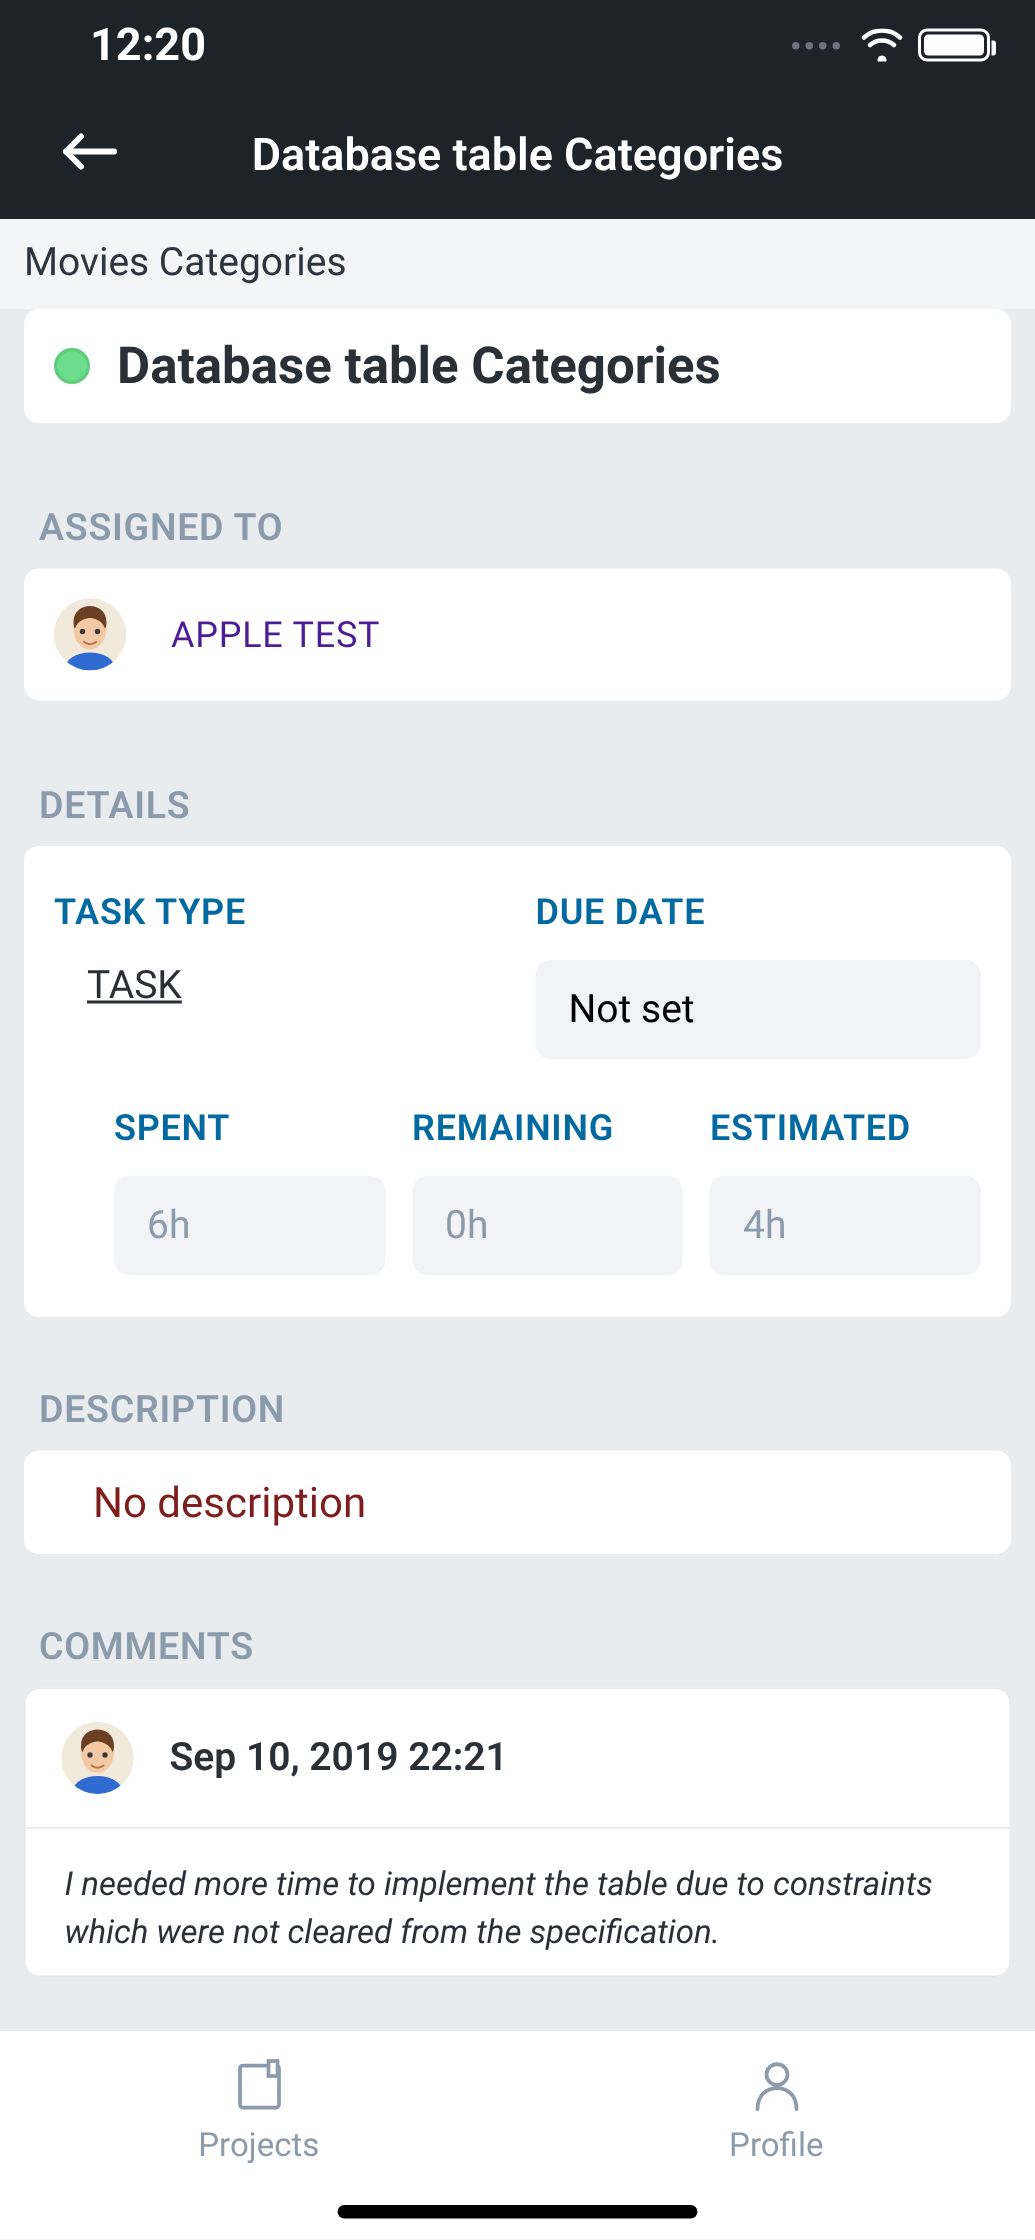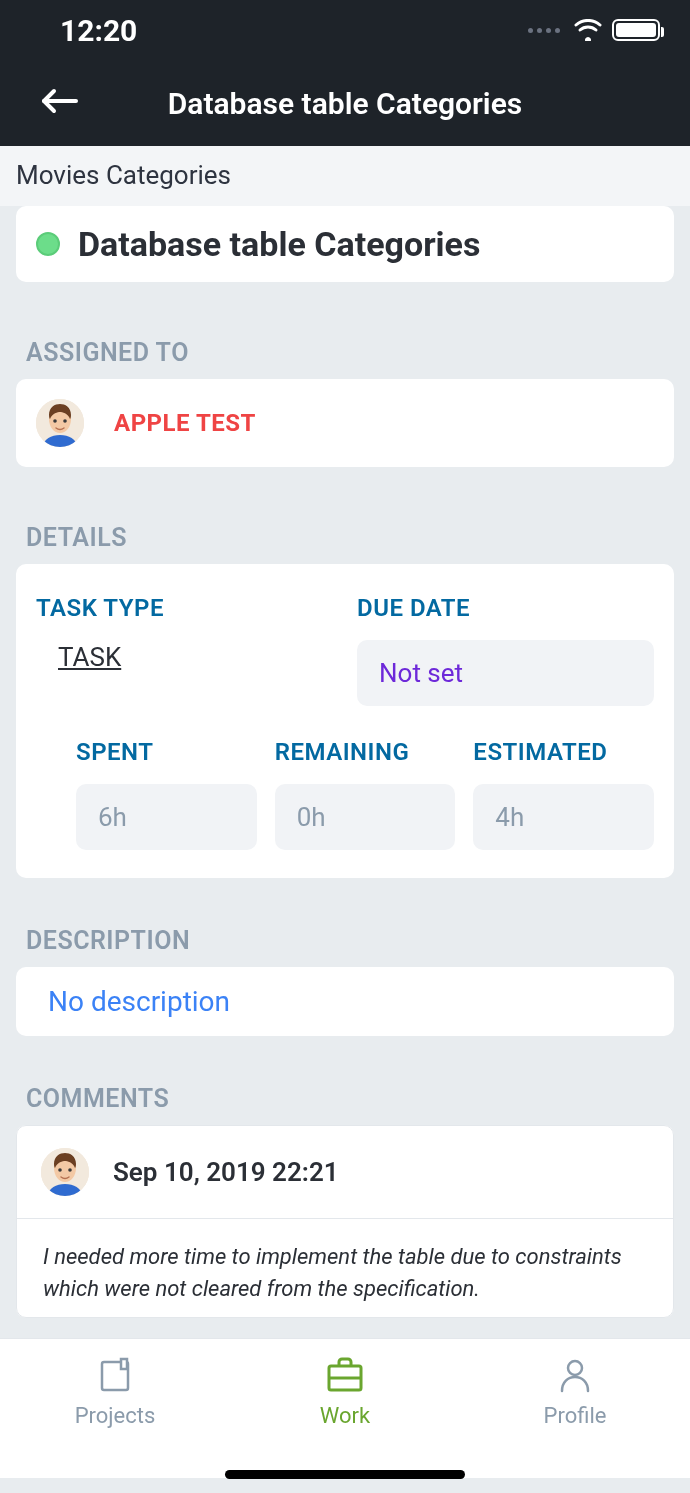--- a/index.html
+++ b/index.html
@@ -99,21 +99,21 @@
     display: flex;
     align-items: center;
     gap: 30px;
   }
   .avatar {
     width: 48px; height: 48px; border-radius: 50%; overflow: hidden;
     background: #f0e5d8;
   }
   .avatar svg { display: block; }
   .assignee-name {
-    font-size: 24px; font-weight: 700; letter-spacing: 0.5px; color: #ef4444;
+    font-size: 24px; font-weight: 400; letter-spacing: 0.5px; color: #4c1d95;
     text-transform: uppercase;
   }
 
   
   .details-card {
     margin: 0 16px;
     background: #fff;
     border-radius: 10px;
     padding: 30px 20px 28px;
   }
@@ -127,34 +127,34 @@
     margin-bottom: 18px;
   }
   .field-value-plain {
     font-size: 26px; color: #2b2f36; padding-left: 22px; padding-top: 2px; text-decoration: underline;
   }
   .field-input {
     background: #f1f3f6;
     border-radius: 10px;
     padding: 18px 22px;
     font-size: 26px;
-    color: #6d28d9;
+    color: #000000;
   }
   .field-input.muted { color: #8b9bab; }
   .time-row { display: flex; gap: 18px; margin-left: 40px; }
   .time-col { flex: 1; }
 
   
   .desc-card {
     margin: 0 16px;
     background: #fff;
     border-radius: 10px;
-    padding: 18px 32px;
+    padding: 18px 46px;
     font-size: 28px;
-    color: #3b82f6;
+    color: #7f1d1d;
   }
 
   
   .comments-card {
     margin: 0 16px;
     background: #fff;
     border-radius: 10px;
   }
   .comment {
     border: 1px solid #e3e7eb;
@@ -172,21 +172,21 @@
   .comment-body {
     padding: 22px 26px 12px;
     font-size: 22px;
     color: #2b2f36;
     line-height: 1.45;
     font-style: italic;
   }
 
   
   .tab-bar {
-    position: absolute; left: 0; right: 0; bottom: 15px;
+    position: absolute; left: 0; right: 0; bottom: 0;
     height: 140px;
     background: #fff;
     border-top: 1px solid #e3e7eb;
     display: flex;
   }
   .tab {
     flex: 1; display: flex; flex-direction: column; align-items: center; justify-content: flex-start;
     padding-top: 14px;
     gap: 6px;
     cursor: pointer;
@@ -315,30 +315,20 @@
 <div class="tab-bar">
   <div class="tab">
     <div class="tab-icon">
       <svg width="40" height="40" viewBox="0 0 40 40">
         <rect x="7" y="7" width="26" height="28" rx="2" fill="none" stroke="#8b9bab" stroke-width="2.5"></rect>
         <rect x="26" y="4" width="6" height="10" fill="#ffffff" stroke="#8b9bab" stroke-width="2.5"></rect>
       </svg>
     </div>
     <div class="tab-label">Projects</div>
   </div>
-  <div class="tab active">
-    <div class="tab-icon">
-      <svg width="42" height="40" viewBox="0 0 42 40">
-        <rect x="5" y="11" width="32" height="24" rx="2" fill="none" stroke="#6aa62f" stroke-width="3"></rect>
-        <line x1="5" y1="23" x2="37" y2="23" stroke="#6aa62f" stroke-width="3"></line>
-        <path d="M15 11 v-4 a3 3 0 0 1 3 -3 h6 a3 3 0 0 1 3 3 v4" fill="none" stroke="#6aa62f" stroke-width="3"></path>
-      </svg>
-    </div>
-    <div class="tab-label">Work</div>
-  </div>
   <div class="tab">
     <div class="tab-icon">
       <svg width="40" height="40" viewBox="0 0 40 40">
         <circle cx="20" cy="13" r="7" fill="none" stroke="#8b9bab" stroke-width="2.5"></circle>
         <path d="M7 36 c0 -9 6 -14 13 -14 c7 0 13 5 13 14" fill="none" stroke="#8b9bab" stroke-width="2.5" stroke-linecap="round"></path>
       </svg>
     </div>
     <div class="tab-label">Profile</div>
   </div>
 </div>

